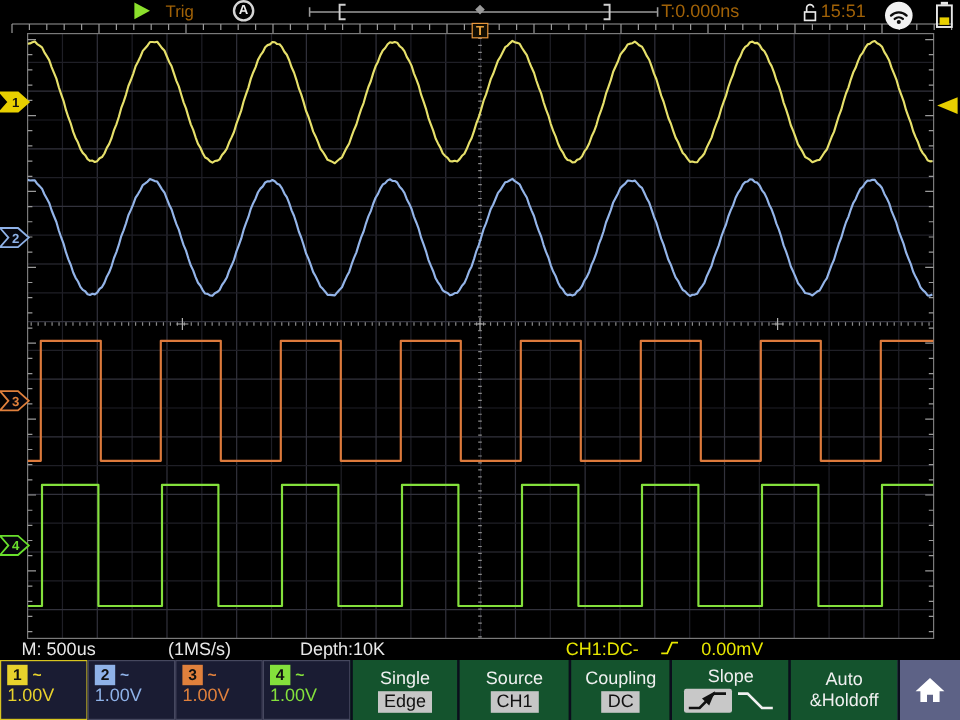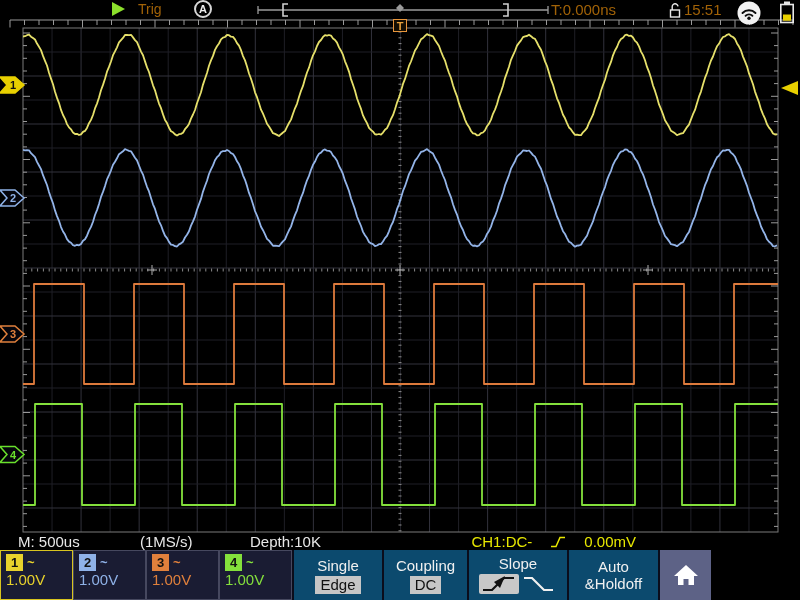--- a/index.html
+++ b/index.html
@@ -13,31 +13,31 @@
   .play{position:absolute;left:112px;top:2px;width:0;height:0;
         border-left:13px solid #8ce02c;border-top:7px solid transparent;border-bottom:7px solid transparent;}
   .toptext{position:absolute;top:1px;color:#a16207;font-size:14px;white-space:nowrap;}
   .circleA{position:absolute;left:194px;top:0px;width:18px;height:18px;border:2px solid #d6d6d6;
            border-radius:50%;color:#ececec;font-size:11px;font-weight:bold;text-align:center;line-height:14px;}
   .posbar{position:absolute;left:255px;top:1px;}
   .iconsvg{position:absolute;}
   
   .statusbar{position:absolute;left:0;top:532px;width:644px;height:18px;z-index:5;color:#e8e8e8;font-size:15px;}
   .statusbar span{position:absolute;top:1px;white-space:nowrap;}
-  .trigright{position:absolute;right:8px;top:1px;display:flex;align-items:center;gap:18px;}
+  .trigright{position:absolute;right:8px;top:1px;display:flex;align-items:flex-start;gap:18px;}
   
   .menubar{position:absolute;left:0;top:550px;width:800px;height:50px;display:flex;background:#000;z-index:5;}
   .chbox{width:73px;height:50px;background:#1a1c33;border:1px solid #46485f;padding:2px 5px;}
   .chbox.sel{border:1px solid #d8c420;}
   .chrow{display:flex;align-items:center;margin-top:1px;}
   .chip{display:inline-block;width:17px;height:17px;font-size:13px;font-weight:bold;color:#111;
         text-align:center;line-height:17px;}
   .tilde{font-size:13px;margin-left:4px;font-weight:bold;}
   .chval{font-size:15px;margin-top:0;}
-  .mbtn{height:50px;background:#0c4a6e;border-left:2px solid #0b0d1c;display:flex;flex-direction:column;
+  .mbtn{height:50px;background:#14532d;border-left:2px solid #0b0d1c;display:flex;flex-direction:column;
         align-items:center;justify-content:center;color:#f0f0f0;font-size:15px;line-height:17px;}
   .mval{background:#c6c6c6;color:#111;padding:0 5px;margin-top:2px;font-size:15px;line-height:18px;}
   .homebtn{width:53px;height:50px;background:#5d6286;border-left:2px solid #0b0d1c;
            display:flex;align-items:center;justify-content:center;}
 </style>
 </head>
 <body>
 
 <div class="screen">
 
@@ -201,20 +201,24 @@
             <span class="tilde" style="color:#84e03c">~</span>
           </div>
           <div class="chval" style="color:#84e03c">1.00V</div>
         </div>
       </div>
 
     <div class="mbtn" style="width:90px">
       <div>Single</div>
       <div class="mval">Edge</div>
     </div>
+    <div class="mbtn" style="width:94px">
+      <div>Source</div>
+      <div class="mval">CH1</div>
+    </div>
     <div class="mbtn" style="width:85px">
       <div>Coupling</div>
       <div class="mval">DC</div>
     </div>
     <div class="mbtn" style="width:100px">
       <div>Slope</div>
       <svg width="80" height="22" style="margin-top:1px">
         <rect x="1" y="1" width="40" height="20" rx="2" fill="#c8c8c8"></rect>
         <path d="M5 17 H14 L26 5 H36" stroke="#111" stroke-width="2.2" fill="none"></path>
         <polygon points="27,3 16,9 22,15" fill="#111"></polygon>

